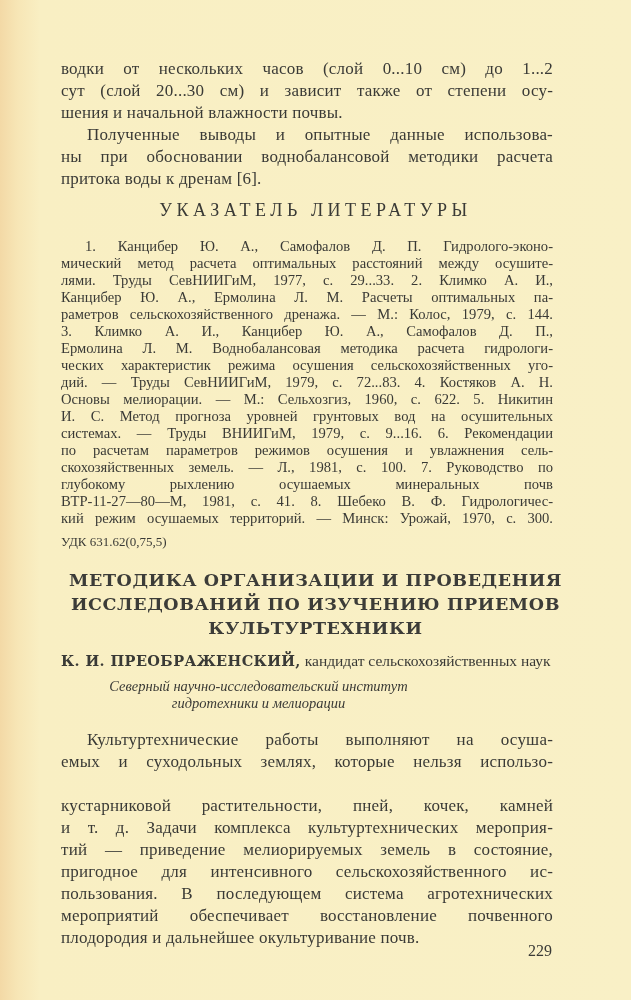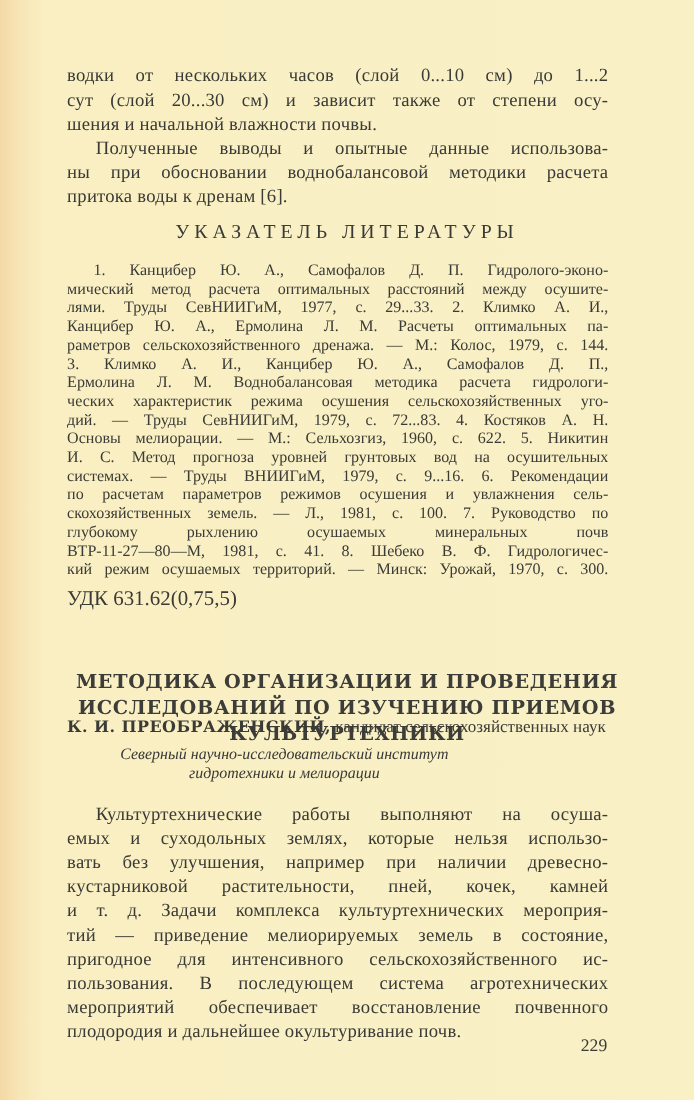--- a/index.html
+++ b/index.html
@@ -19,25 +19,25 @@
   .body-line { font-size: 17px; line-height: 22px; letter-spacing: 0.2px; }
   .ref-line { font-size: 14.6px; line-height: 17px; }
   .last { text-align-last: left; }
   .indent { padding-left: 26px; width: 466px; }
   .ref-indent { padding-left: 24px; width: 468px; }
   .refs-heading {
     position: absolute; left: 0; width: 631px; top: 200px;
     font-size: 18px; letter-spacing: 4.5px; text-align: center;
     font-family: "Liberation Serif", serif;
   }
-  .udk { position: absolute; left: 61px; top: 534px; font-size: 19px; font-family: "Liberation Serif", serif; }
+  .udk { position: absolute; left: 61px; top: 534px; font-size: 13px; font-family: "Liberation Serif", serif; }
   .title-line {
     position: absolute; left: 0; width: 631px; text-align: center;
     font-family: "DejaVu Serif", serif; font-weight: bold; font-size: 17.5px;
-    letter-spacing: 0.6px; color: #3c3c38; margin-top: 40px;
+    letter-spacing: 0.6px; color: #3c3c38;
   }
   .author { position: absolute; left: 61px; width: 492px; top: 652px; font-size: 15.5px; white-space: nowrap; font-family: "Liberation Serif", serif; }
   .author b { font-family: "DejaVu Serif", serif; font-size: 14.5px; letter-spacing: 0.4px; }
   .affil { position: absolute; left: 0; width: 517px; text-align: center; font-style: italic; font-size: 14.5px; font-family: "Liberation Serif", serif; }
   .pagenum { position: absolute; left: 528px; top: 942px; font-size: 16px; font-family: "Liberation Serif", serif; }
 </style>
 </head>
 <body>
 
 <div class="page">
@@ -79,21 +79,20 @@
   <div class="author">
     <b>К. И. ПРЕОБРАЖЕНСКИЙ,</b>
     <span>кандидат сельскохозяйственных наук</span>
   </div>
 
   <div class="affil" style="top:678px">Северный научно-исследовательский институт</div>
   <div class="affil" style="top:695px">гидротехники и мелиорации</div>
 
   <div class="line body-line indent" style="top:729px">Культуртехнические работы выполняют на осуша-</div>
   <div class="line body-line" style="top:751px">емых и суходольных землях, которые нельзя использо-</div>
-  <div class="line body-line" style="top:773px">вать без улучшения, например при наличии древесно-</div>
   <div class="line body-line" style="top:795px">кустарниковой растительности, пней, кочек, камней</div>
   <div class="line body-line" style="top:817px">и т. д. Задачи комплекса культуртехнических мероприя-</div>
   <div class="line body-line" style="top:839px">тий — приведение мелиорируемых земель в состояние,</div>
   <div class="line body-line" style="top:861px">пригодное для интенсивного сельскохозяйственного ис-</div>
   <div class="line body-line" style="top:883px">пользования. В последующем система агротехнических</div>
   <div class="line body-line" style="top:905px">мероприятий обеспечивает восстановление почвенного</div>
   <div class="line body-line last" style="top:927px">плодородия и дальнейшее окультуривание почв.</div>
 
   <div class="pagenum">229</div>
 </div>

